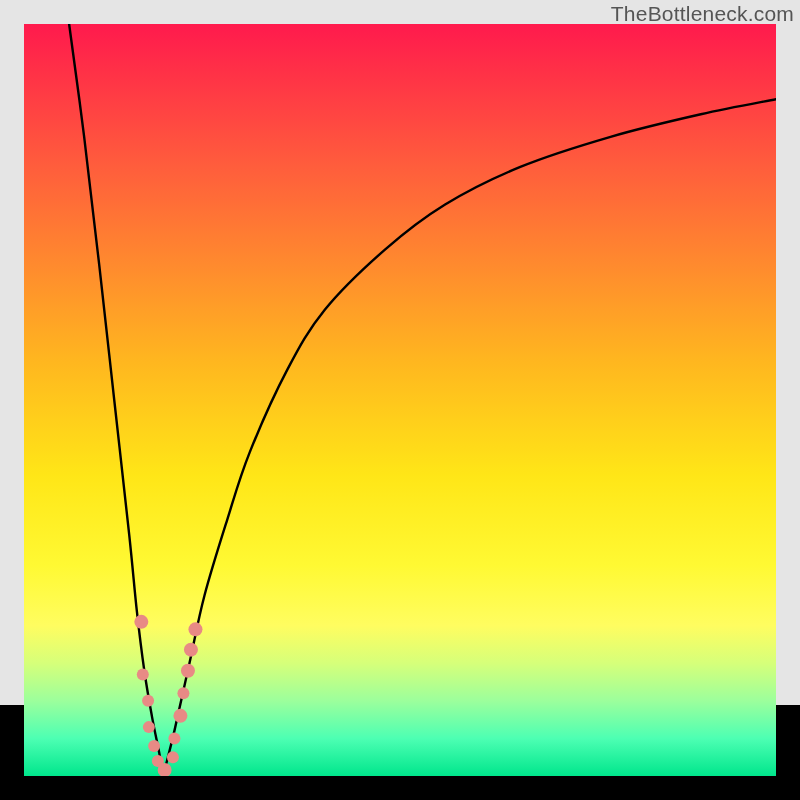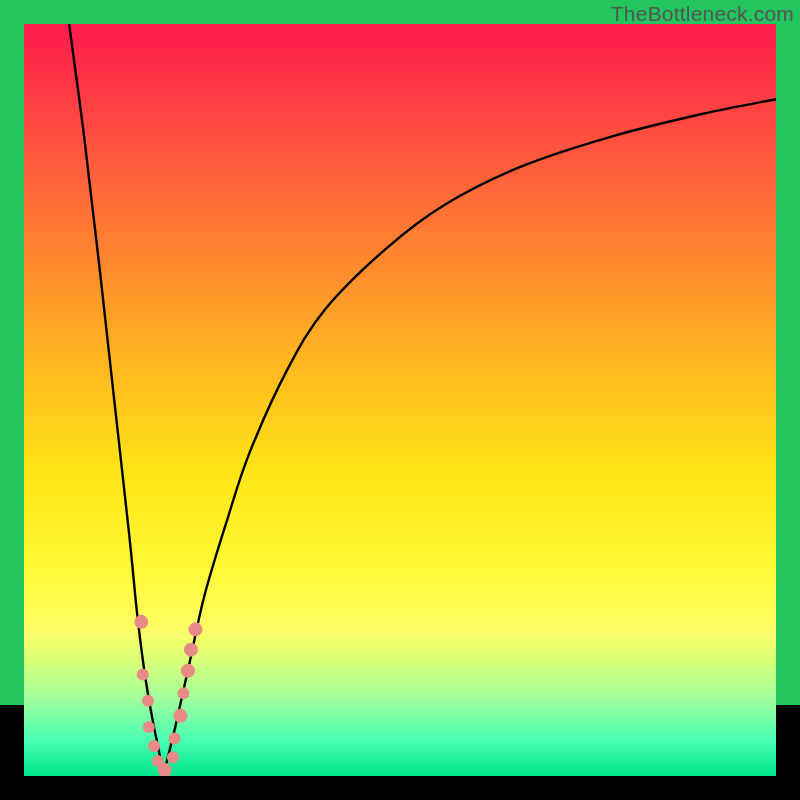--- a/index.html
+++ b/index.html
@@ -9,21 +9,21 @@
     height: 800px;
     overflow: hidden;
     background: #000;
     font-family: Arial, Helvetica, sans-serif;
   }
   .frame {
     position: absolute;
     top: 0; left: 0;
     width: 800px;
     height: 705px;
-    background: #22c55e;
+    background: #e5e5e5;
   }
   .plot {
     position: absolute;
     top: 24px;
     left: 24px;
     width: 752px;
     height: 752px;
     overflow: hidden;
   }
   .gradient {

